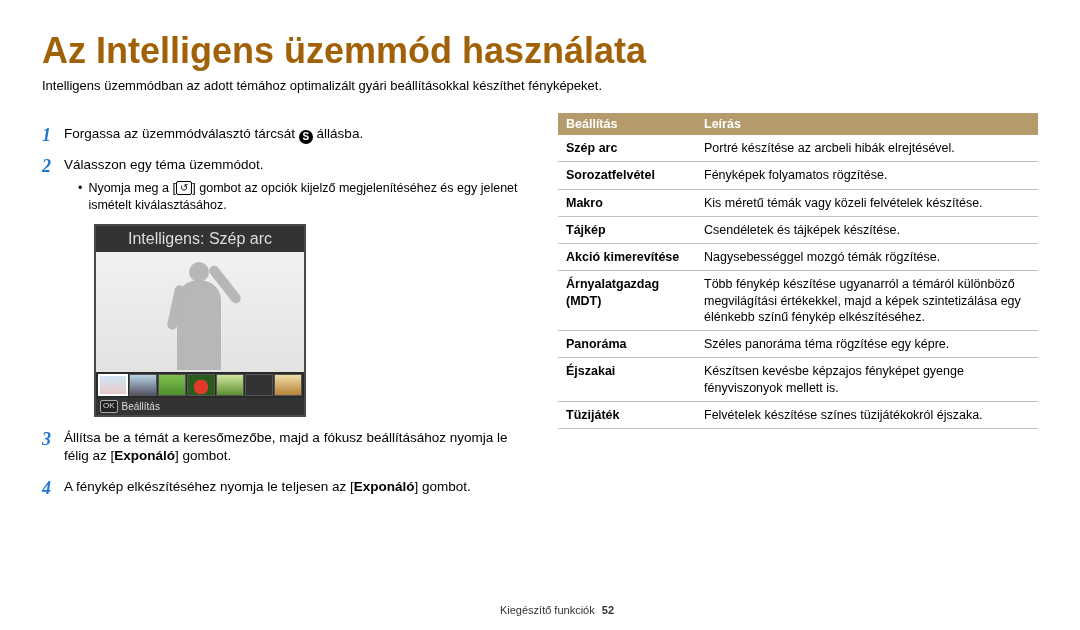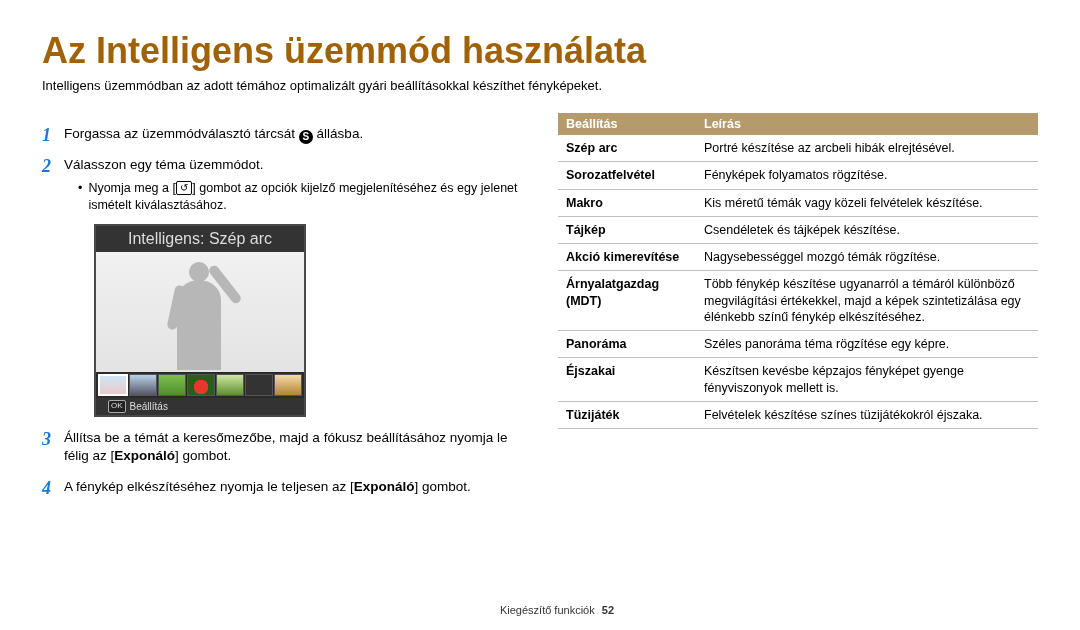--- a/index.html
+++ b/index.html
@@ -170,21 +170,21 @@
   .thumbs .t:nth-child(2) { background: linear-gradient(#b9d2e6,#556); }
   .thumbs .t:nth-child(3) { background: linear-gradient(#7fbf4e,#4e8f2e); }
   .thumbs .t:nth-child(4) { background: radial-gradient(circle at 50% 60%, #e13a2a 40%, #2a5c1d 42%); }
   .thumbs .t:nth-child(5) { background: linear-gradient(#cfe6a0,#5e8f30); }
   .thumbs .t:nth-child(6) { background: #333; }
   .thumbs .t:nth-child(7) { background: linear-gradient(#f2dca5,#b58238); }
   .camera .ok {
     background: #333;
     color: #ddd;
     font-size: 10px;
-    padding: 2px 12px;
+    padding: 2px 4px;
     display: flex;
     align-items: center;
     gap: 4px;
   }
   .camera .okbtn {
     display: inline-block;
     border: 1px solid #aaa;
     border-radius: 2px;
     font-size: 8px;
     padding: 0 2px;

